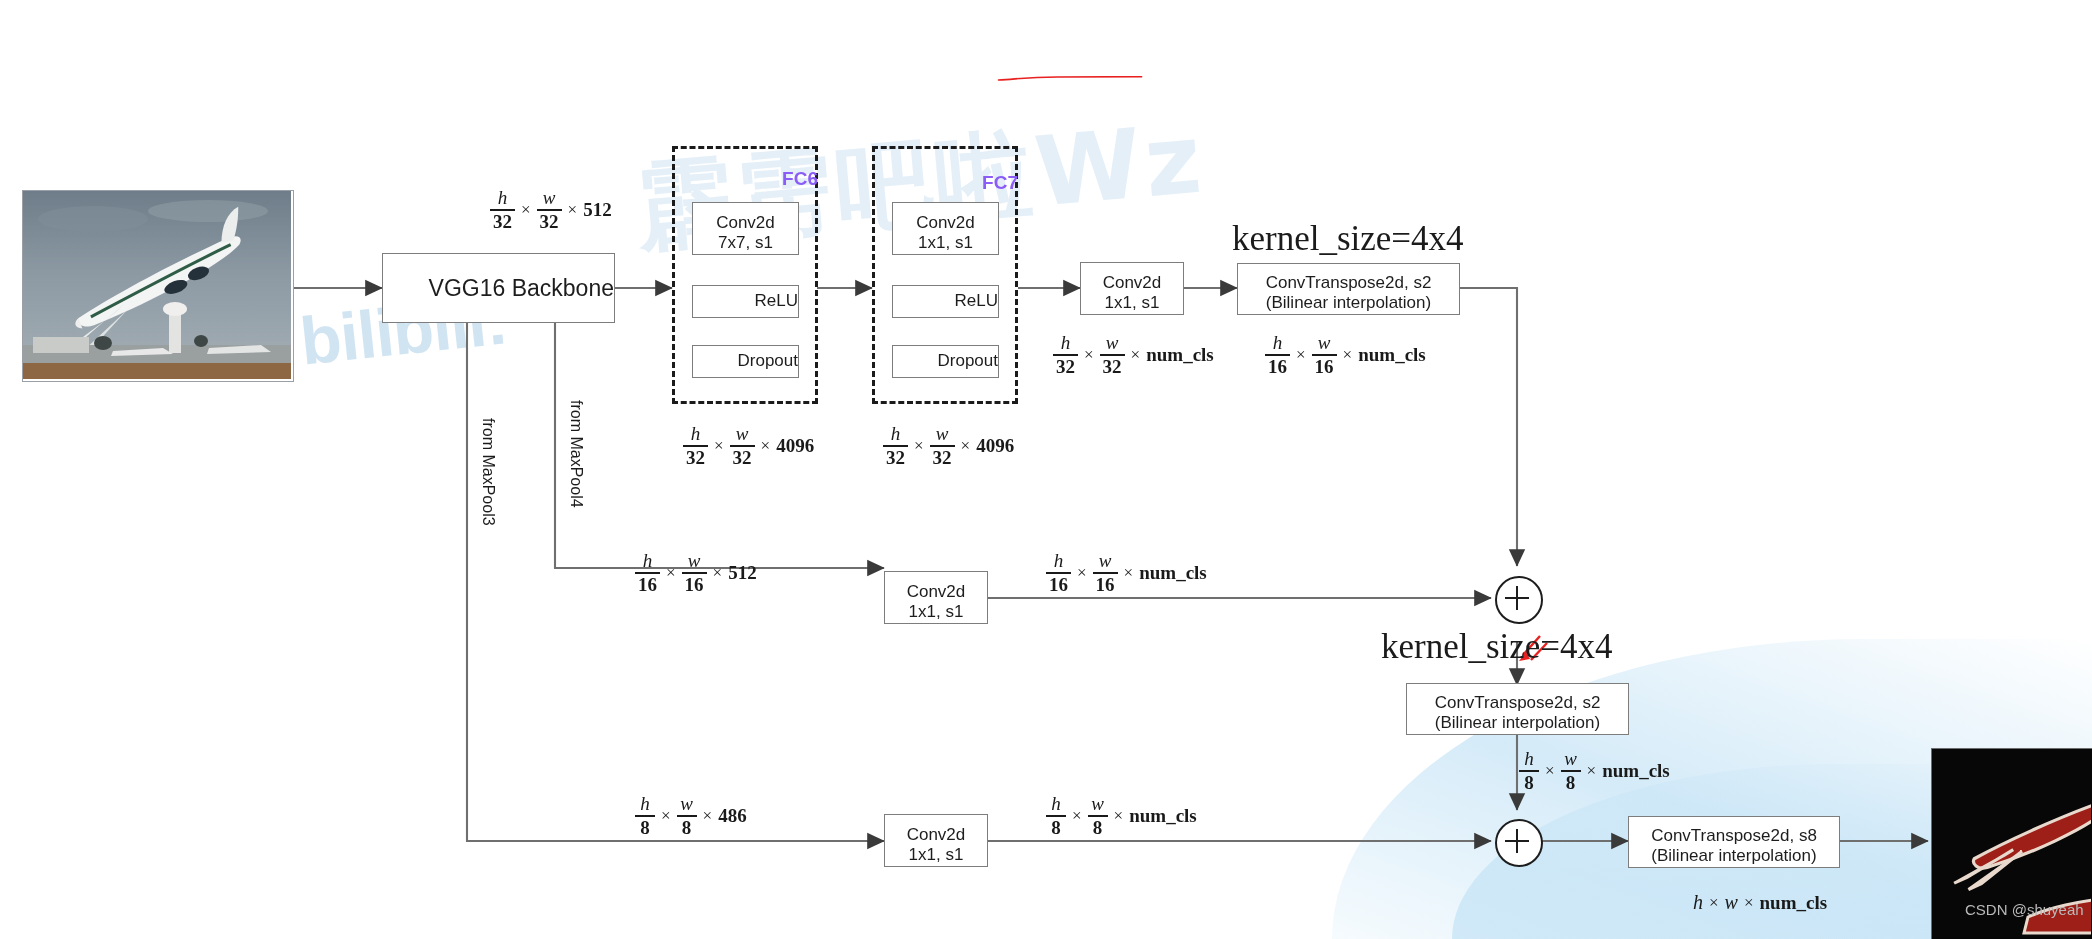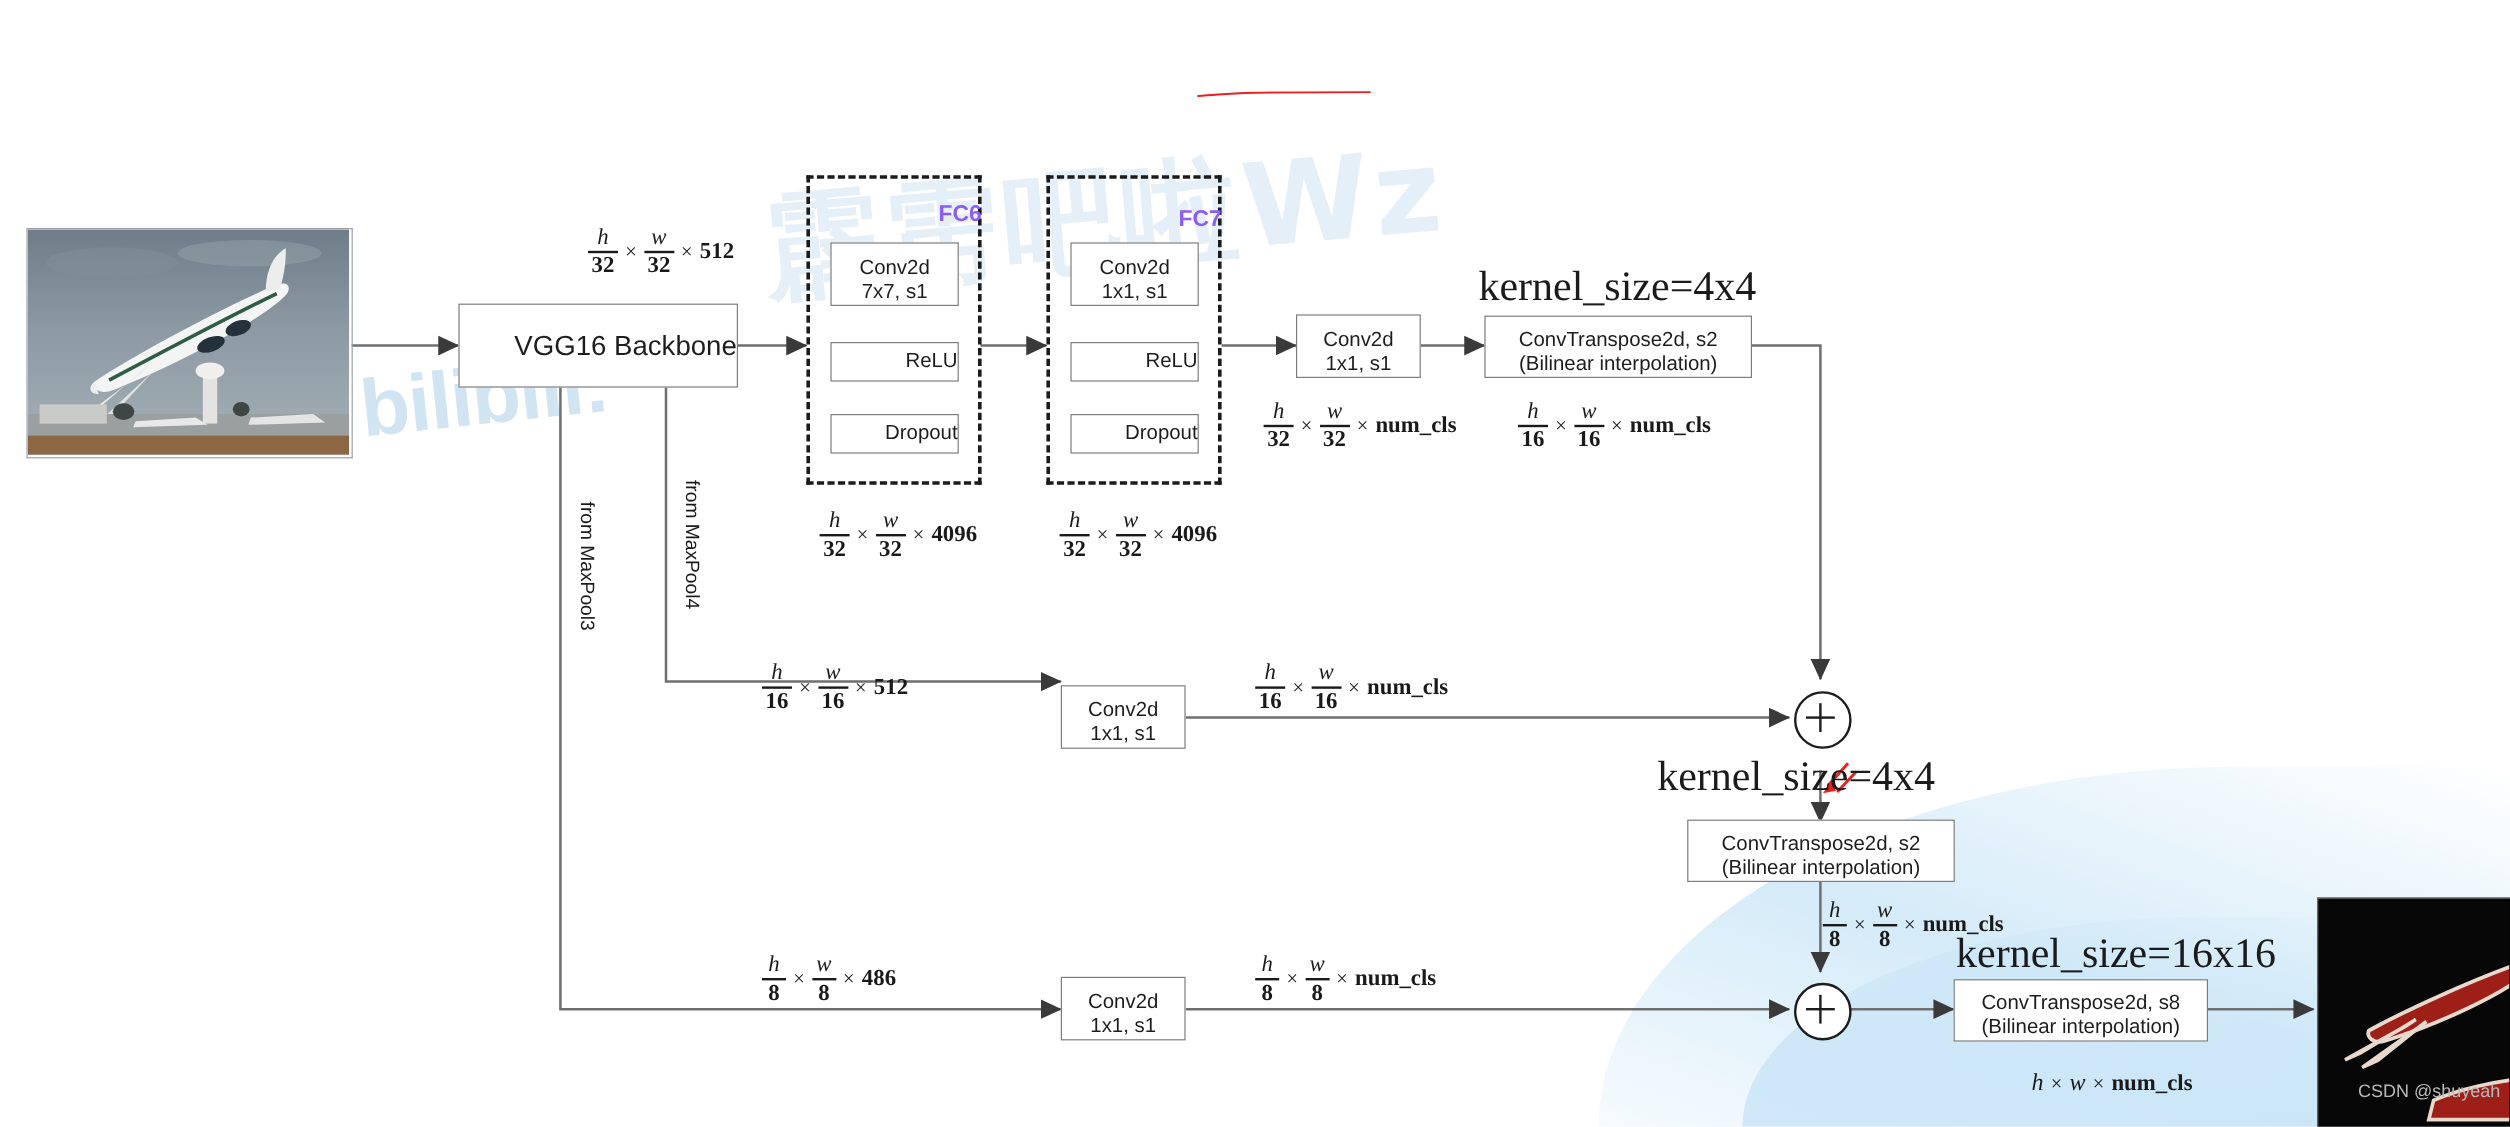--- a/index.html
+++ b/index.html
@@ -388,21 +388,20 @@
         <span class="num">w</span>
         <span class="bar"></span>
         <span class="den">8</span>
       </span>
     <span class="mtimes">×</span>
     <span class="mterm">num_cls</span>
   </div>
 
   <div class="sumnode" style="left:1495px;top:819px;"></div>
 
-  <div class="kernel" style="left:1630px;top:775px;">kernel_size=16x16</div>
   <div class="box wide" style="left:1628px;top:816px;width:212px;height:52px;flex-direction:column;">
     <span>ConvTranspose2d, s8</span>
     <span>(Bilinear interpolation)</span>
   </div>
   <div class="math" style="left:1693px;top:891px;">
     <span class="mital">h</span>
     <span class="mtimes">×</span>
     <span class="mital">w</span>
     <span class="mtimes">×</span>
     <span class="mterm">num_cls</span>

